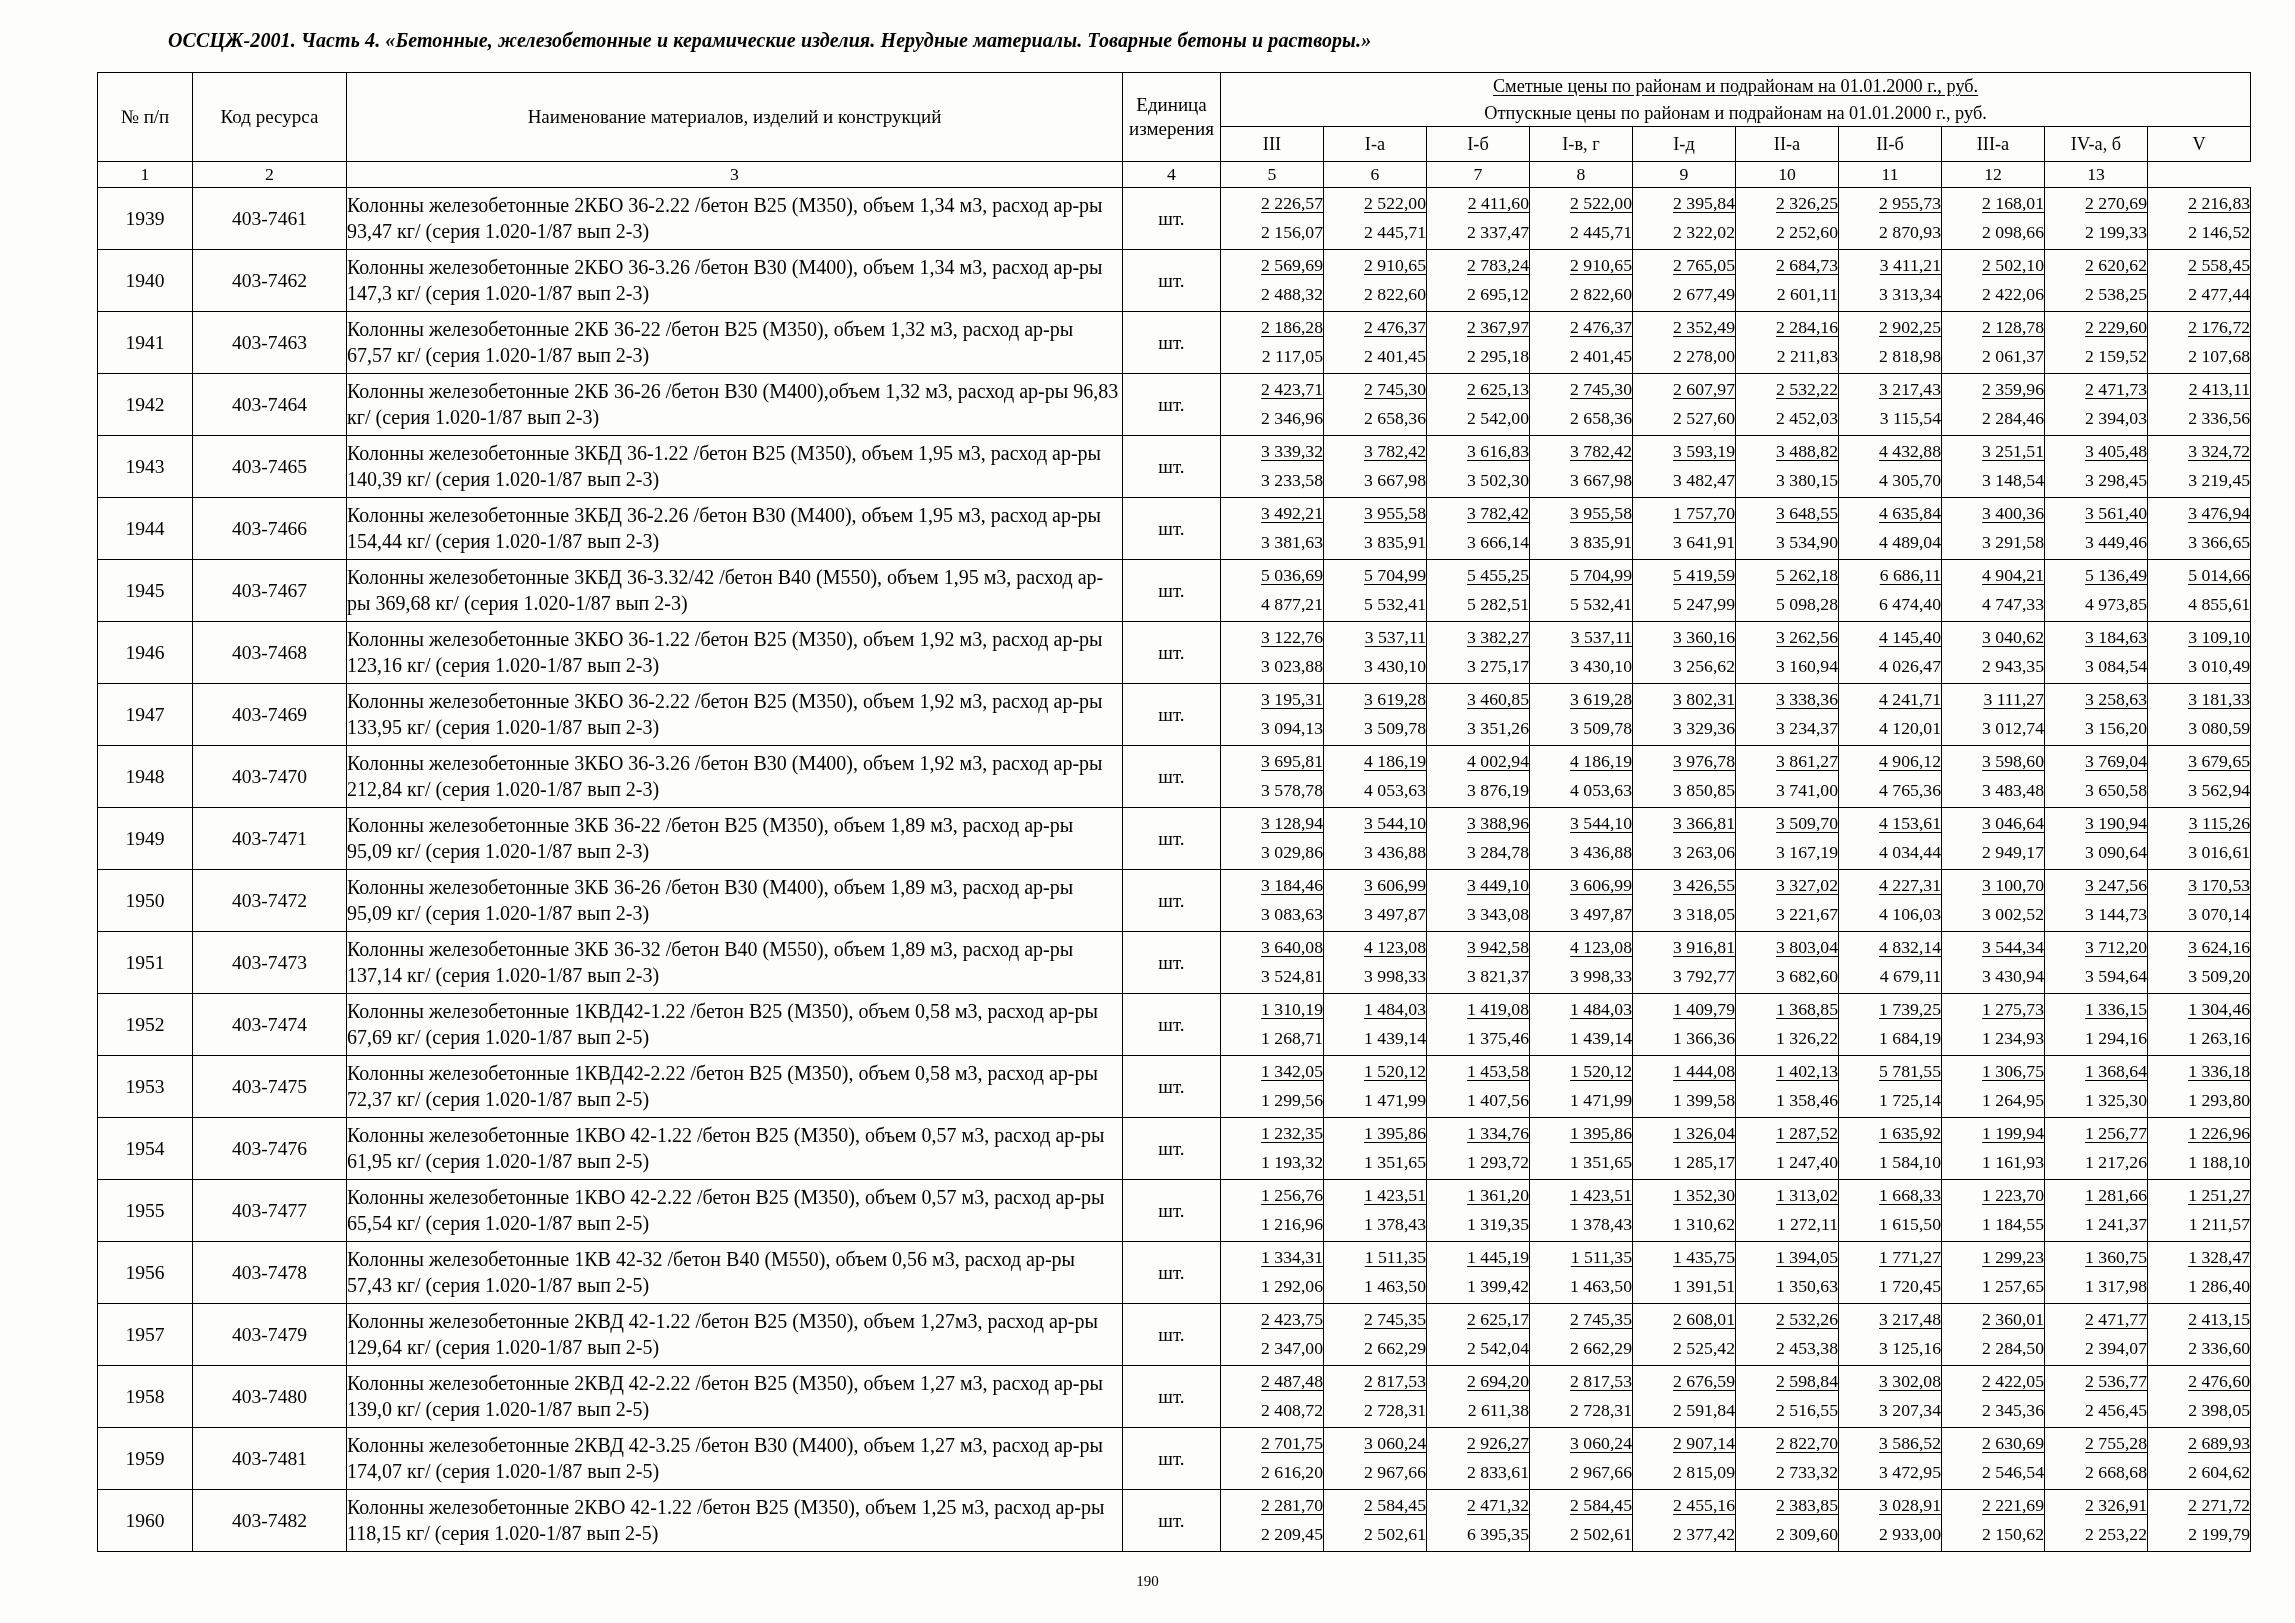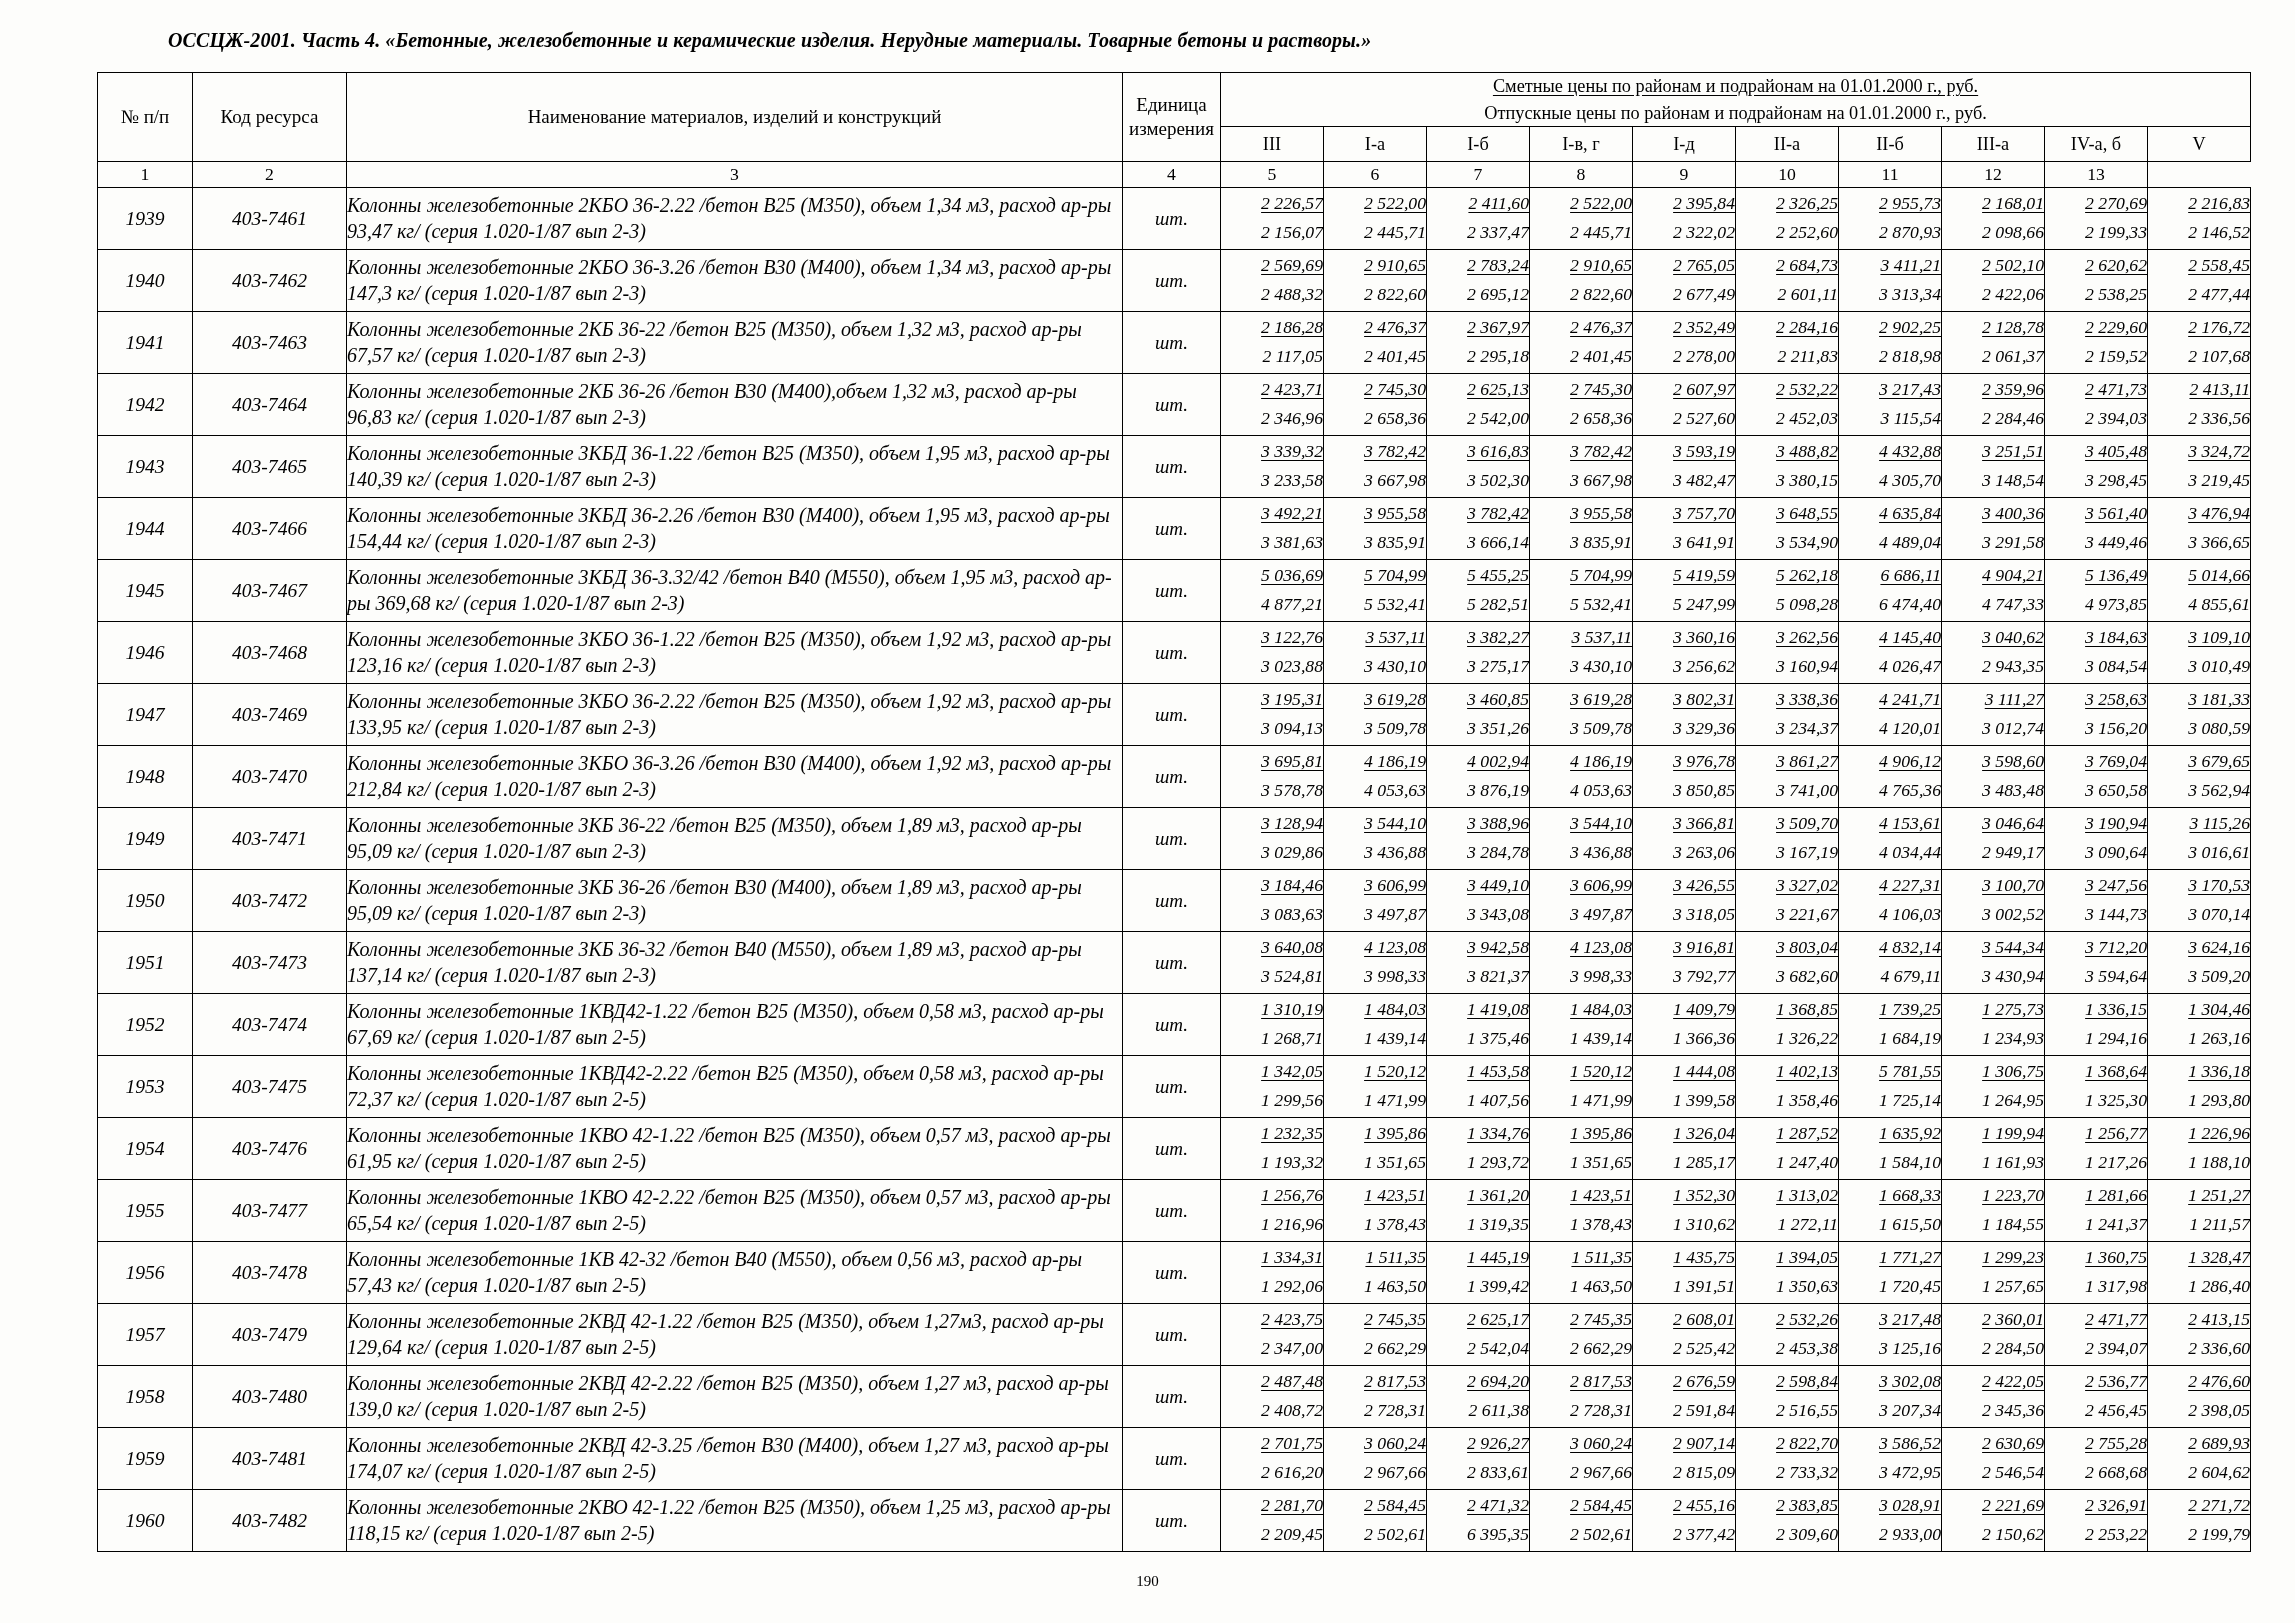--- a/index.html
+++ b/index.html
@@ -59,21 +59,21 @@
     font-size: 18.3px;
     text-align: center;
     vertical-align: middle;
   }
   .idx-row td {
     height: 25px;
     font-size: 17.7px;
     text-align: center;
     vertical-align: middle;
   }
-  tbody.data tr { height: 62px; font-style: italic; }
+  tbody.data tr { height: 62px; }
   td.c-num, td.c-code {
     font-size: 19.6px;
     text-align: center;
     vertical-align: middle;
   }
   td.c-name {
     font-size: 20px;
     line-height: 25.5px;
     text-align: left;
     vertical-align: middle;
@@ -420,21 +420,21 @@
           </td>
           <td class="price-cell">
             <div class="price-upper">3 782,42</div>
             <div class="price-lower">3 666,14</div>
           </td>
           <td class="price-cell">
             <div class="price-upper">3 955,58</div>
             <div class="price-lower">3 835,91</div>
           </td>
           <td class="price-cell">
-            <div class="price-upper">3 757,70</div>
+            <div class="price-upper">1 757,70</div>
             <div class="price-lower">3 641,91</div>
           </td>
           <td class="price-cell">
             <div class="price-upper">3 648,55</div>
             <div class="price-lower">3 534,90</div>
           </td>
           <td class="price-cell">
             <div class="price-upper">4 635,84</div>
             <div class="price-lower">4 489,04</div>
           </td>

